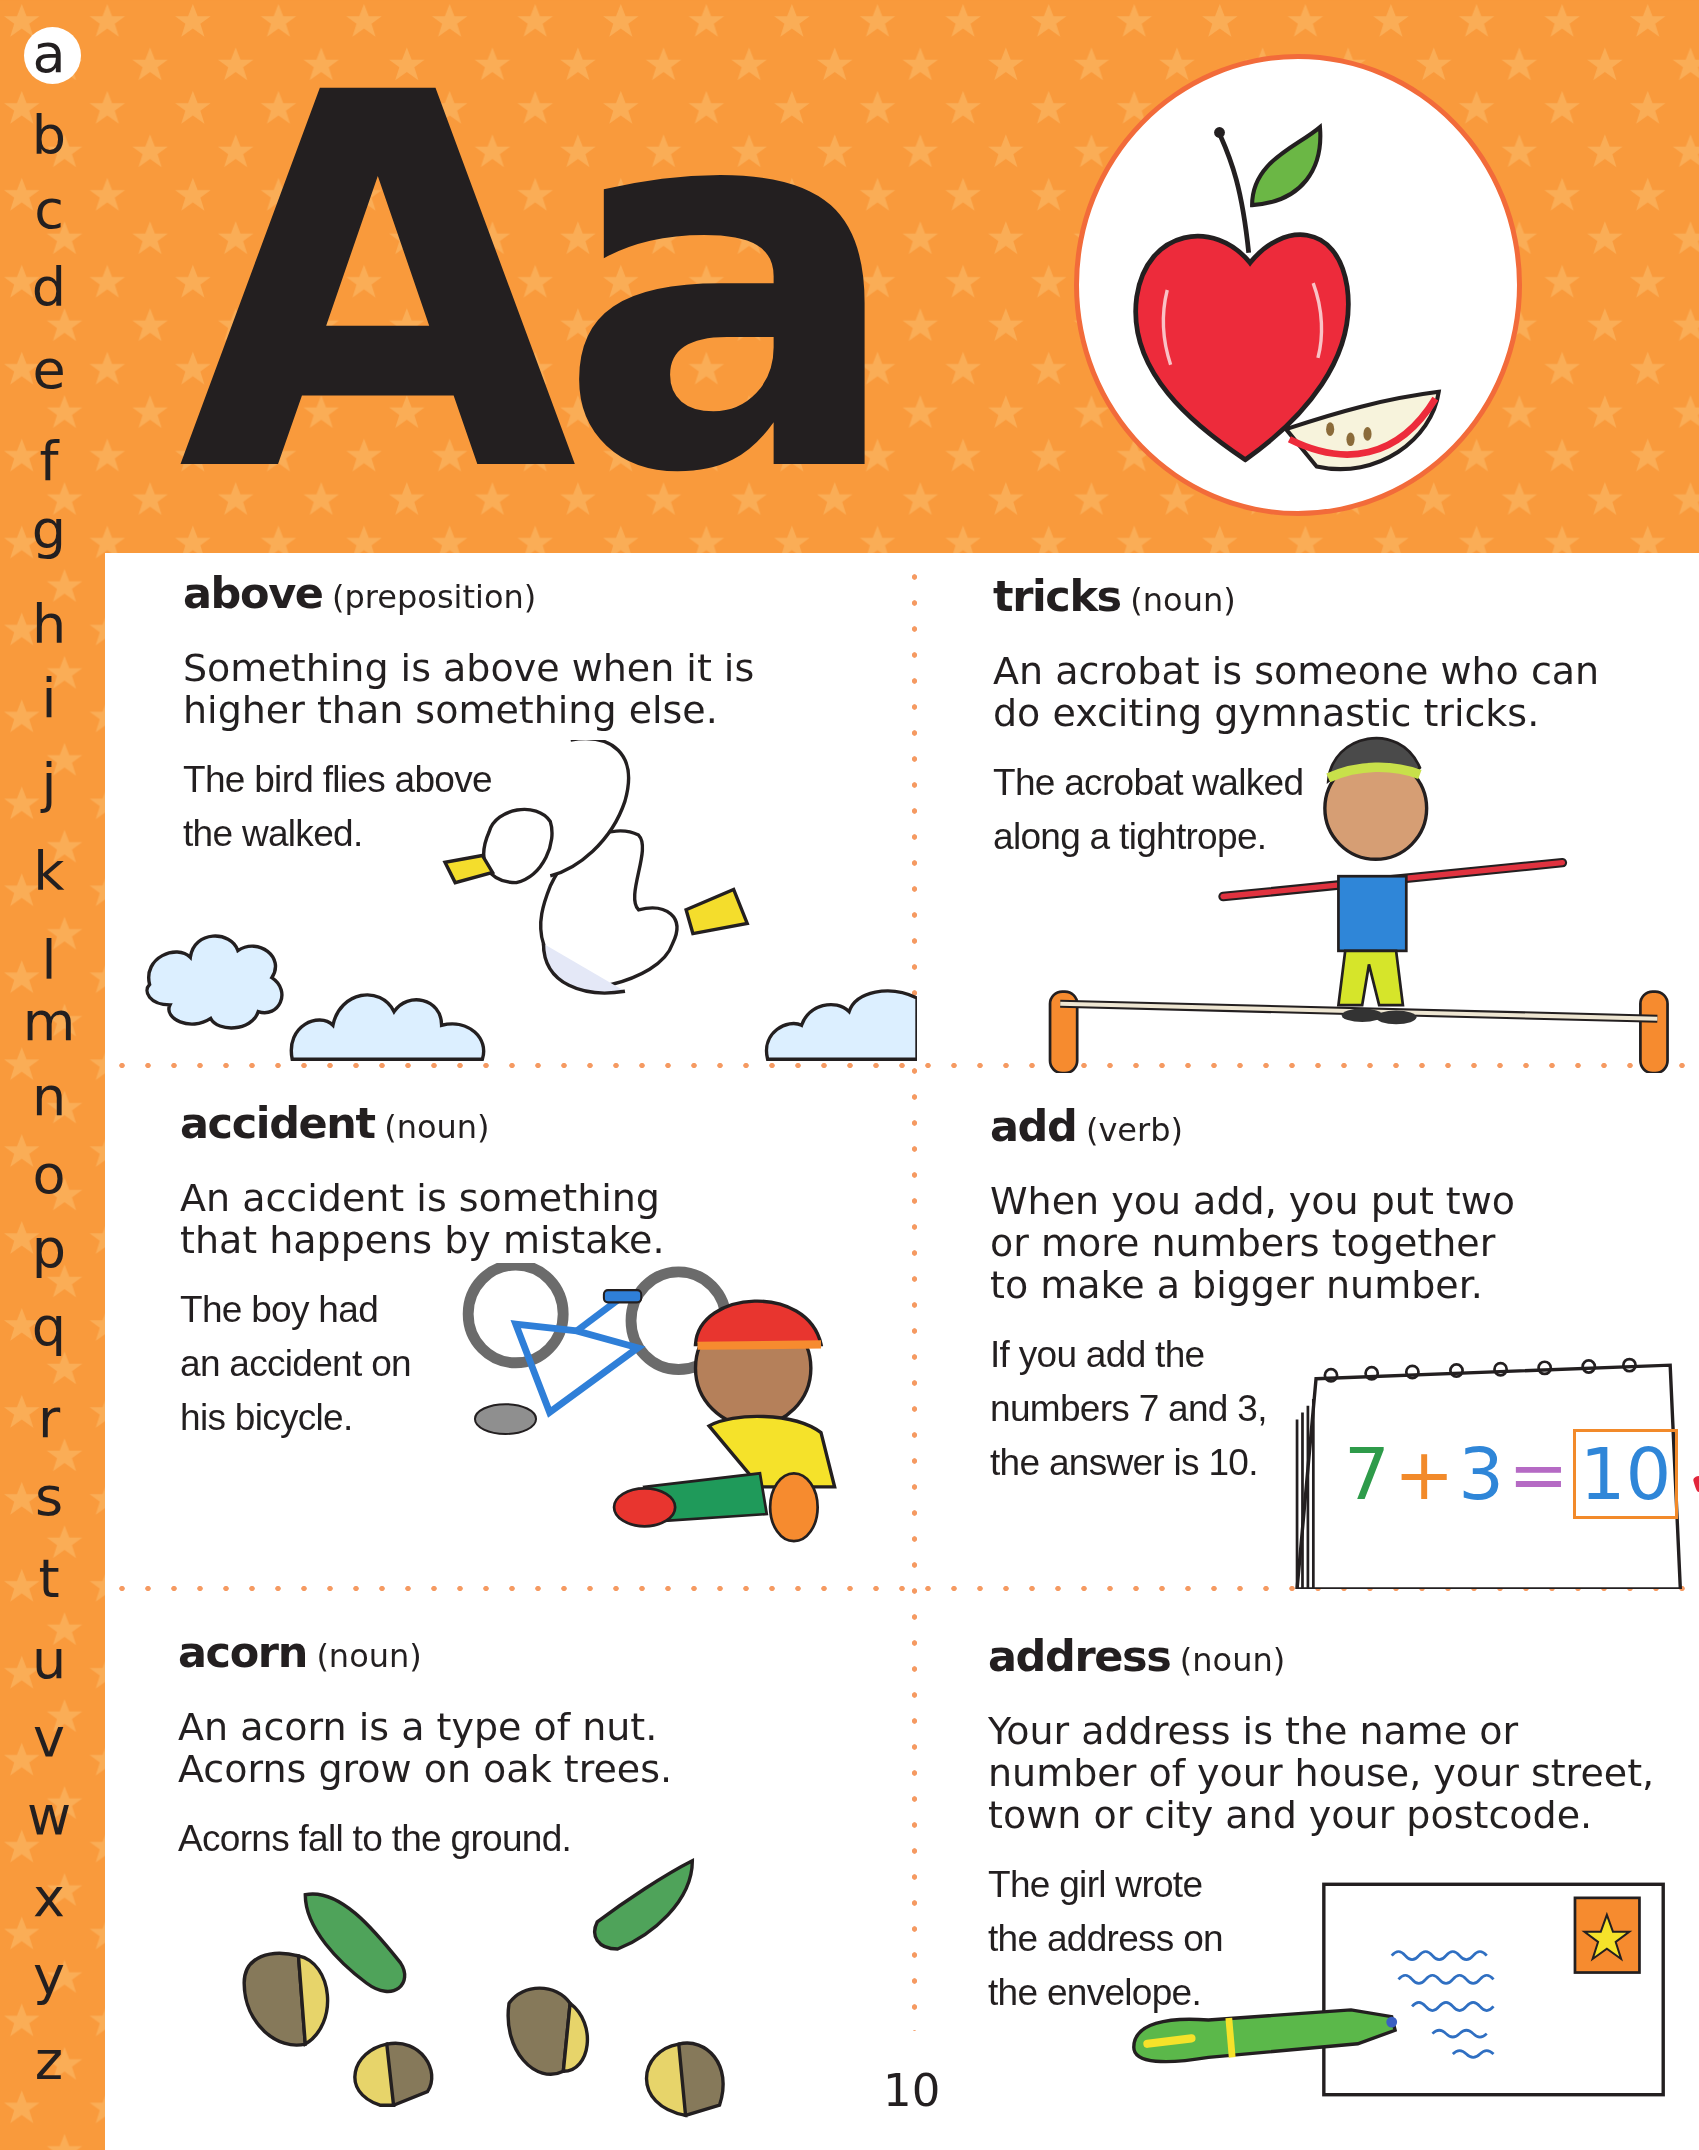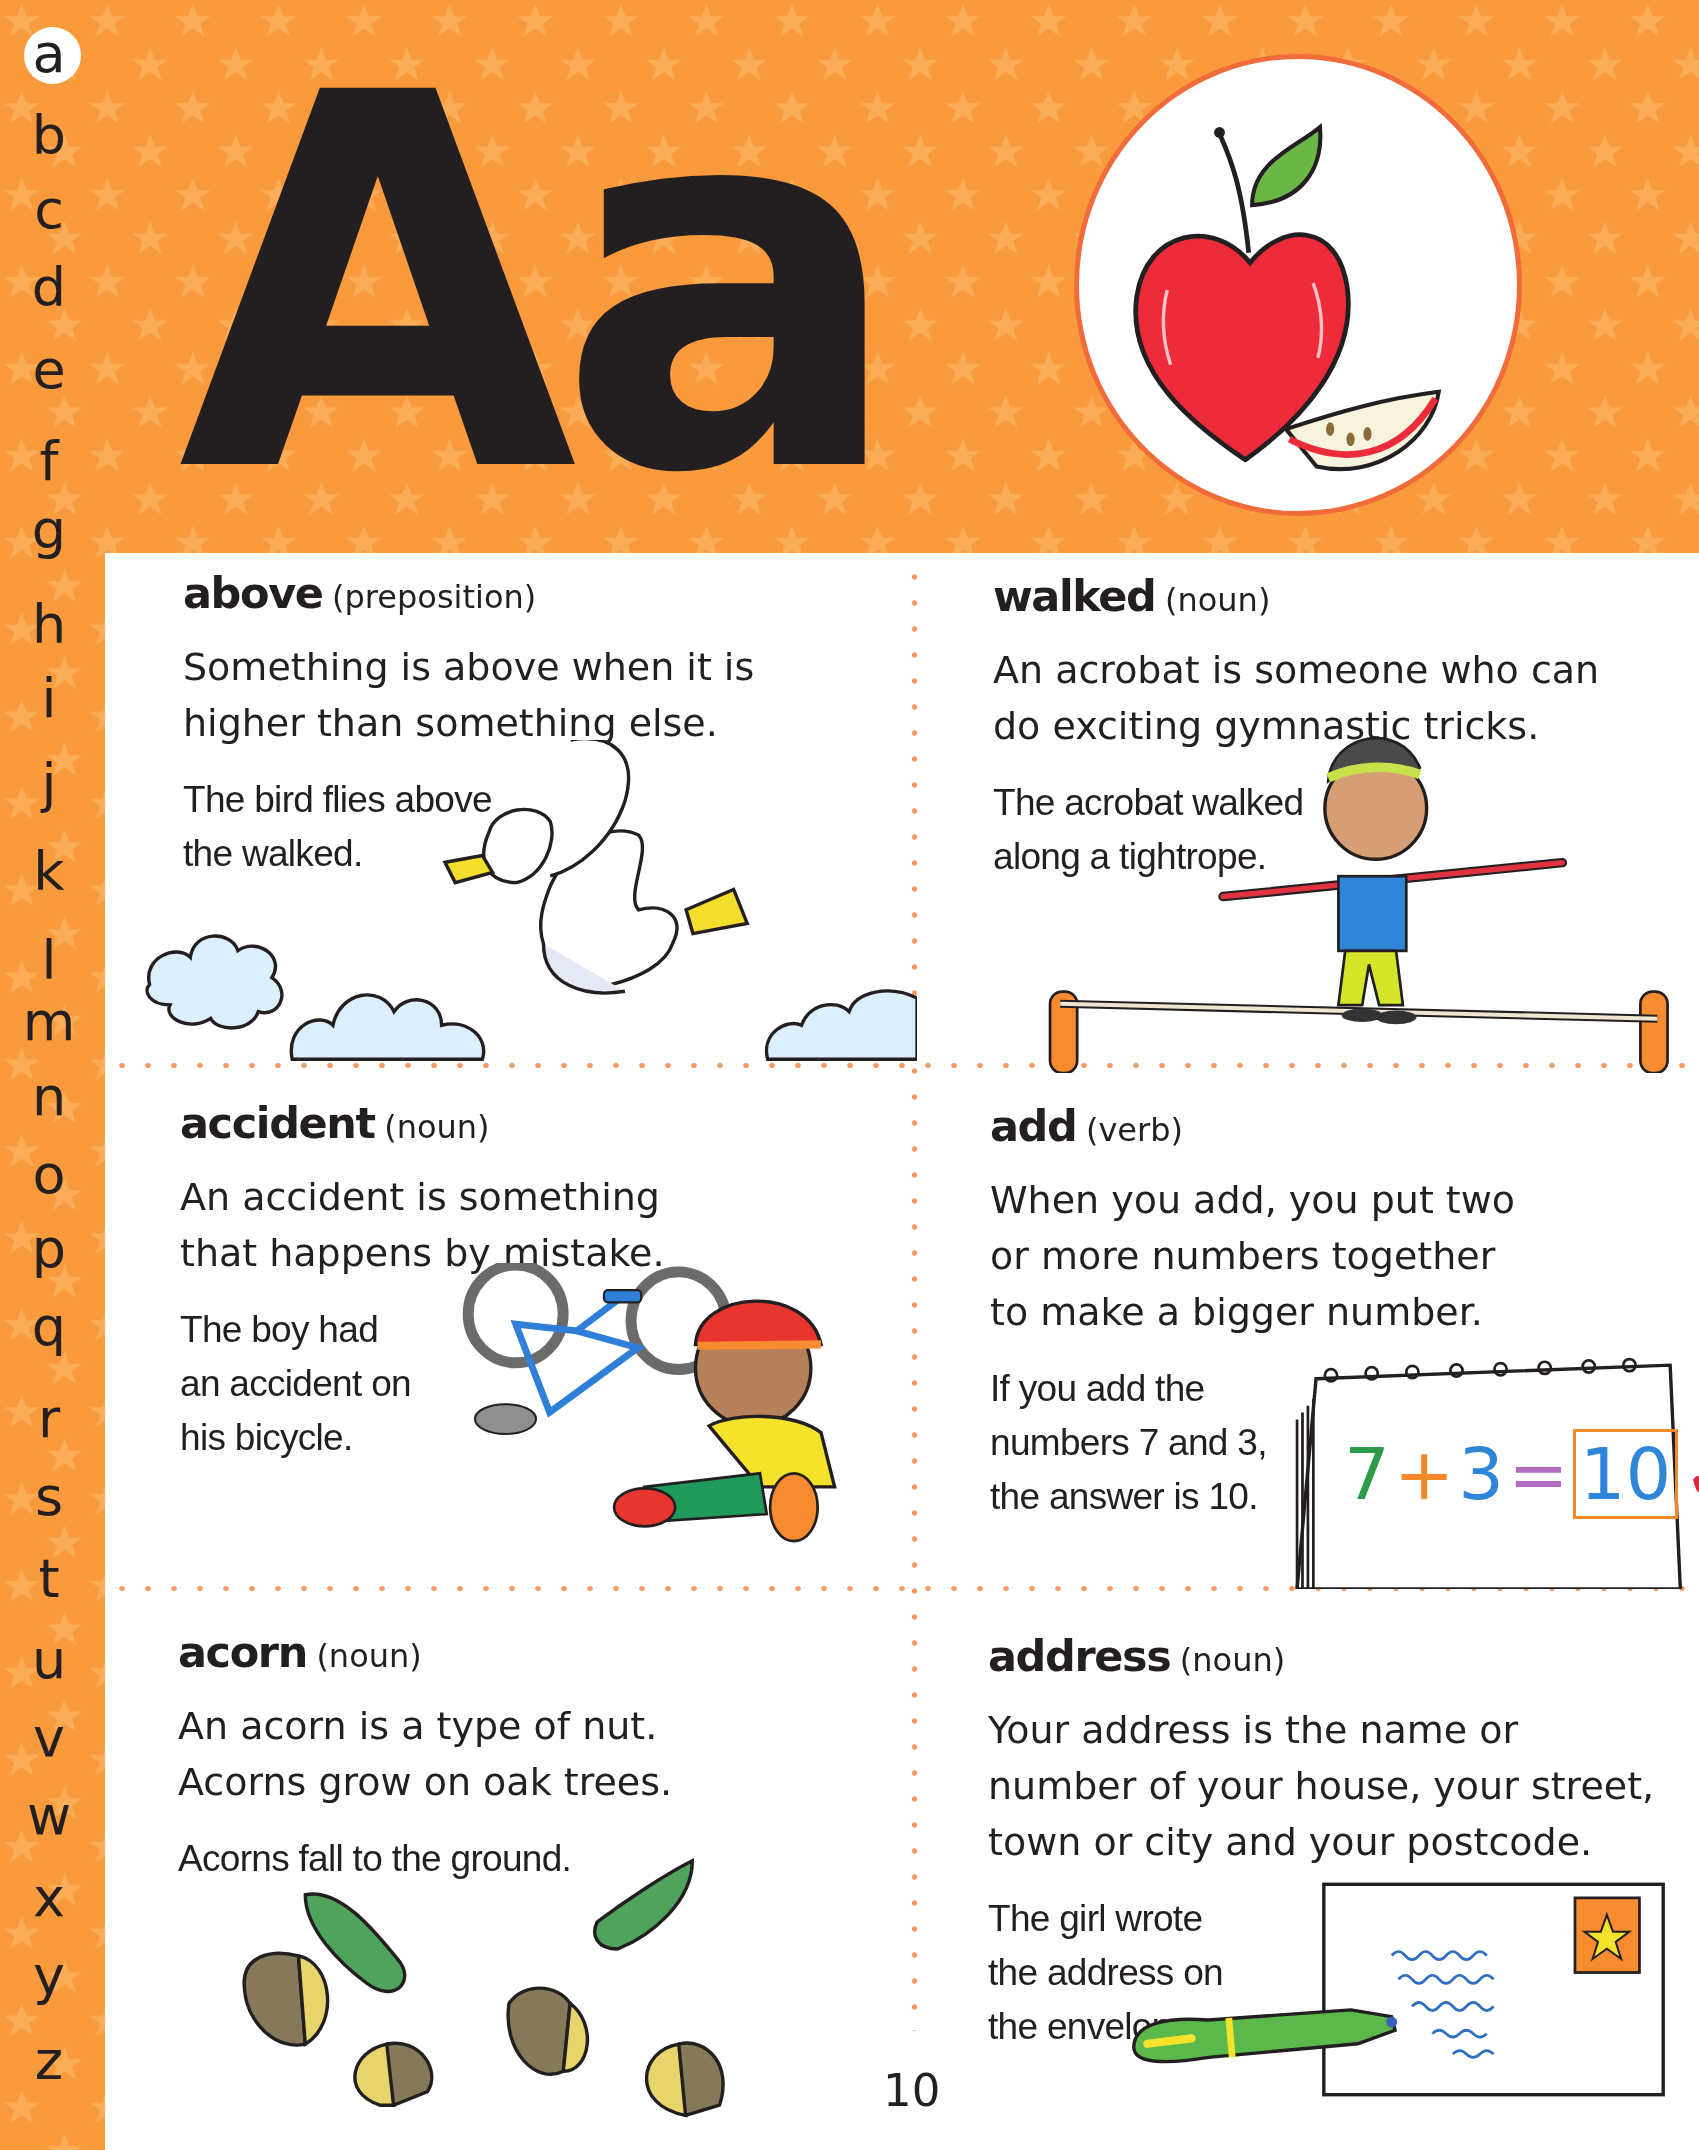--- a/index.html
+++ b/index.html
@@ -16,21 +16,21 @@
   .apple-frame{position:absolute;left:1078px;top:56px;width:441px;height:441px;border-radius:50%;background:#ffffff;border:5.4px solid #f26b3a;box-sizing:border-box;}
   .apple-frame svg{position:absolute;left:0;top:0;}
   .panel{position:absolute;left:105px;top:553px;width:1595px;height:1597px;background:#ffffff;}
   .vdiv{position:absolute;left:912px;top:564px;width:5.4px;height:1467px;
     background-image:radial-gradient(circle,#f59a62 2.4px,transparent 3.1px);background-size:5.4px 26px;}
   .hdiv{position:absolute;height:5.4px;background-image:radial-gradient(circle,#f59a62 2.4px,transparent 3.1px);background-size:26px 5.4px;}
   .entry{position:absolute;}
   .headword{font-size:43px;font-weight:bold;letter-spacing:-1.4px;}
   .pos{font-size:32px;font-weight:normal;margin-left:9.5px;}
   .headline{line-height:53px;white-space:nowrap;}
-  .definition{font-size:38px;line-height:56px;margin-top:8px;white-space:pre-line;}
+  .definition{font-size:38px;line-height:42px;margin-top:16px;white-space:pre-line;}
   .example{font-family:"Liberation Sans Narrow","Liberation Sans",sans-serif;font-size:37px;line-height:54px;margin-top:22px;white-space:pre-line;letter-spacing:-0.7px;color:#231f20;}
   .illus{position:absolute;}
   .page-number{position:absolute;left:883px;top:2064px;font-size:45px;color:#231f20;}
 </style>
 </head>
 <body>
 
 <div class="orange-bg"></div>
 <svg class="star-layer" width="1700" height="2151" xmlns="http://www.w3.org/2000/svg" viewBox="0 0 2503 3167">
   <defs>
@@ -116,21 +116,21 @@
     <path d="M610 215 C640 150 700 120 740 140 C760 160 720 230 740 250 C780 240 810 260 790 300 C780 330 740 350 700 360 C660 370 600 340 600 300 C590 270 600 240 610 215 Z" fill="#ffffff"></path>
     <path d="M600 300 C600 360 660 380 720 370" fill="#e4e8f7"></path>
     <path d="M520 135 C530 100 590 90 610 120 C620 150 600 200 560 210 C520 210 500 180 520 135 Z" fill="#ffffff"></path>
     <path d="M510 170 L455 180 L470 210 L525 195 Z" fill="#f4dd2c"></path>
     <path d="M640 0 C700 -10 740 20 720 90 C700 150 650 190 610 200" fill="#ffffff"></path>
     <path d="M810 250 L880 220 L900 270 L820 285 Z" fill="#f4dd2c"></path>
   </g>
 </svg>
 
 <section class="entry" style="left:993px;top:570px;width:699px;">
-  <div class="headline"><span class="headword">walked</span><span class="pos">(noun)</span></div>
+  <div class="headline"><span class="headword">tricks</span><span class="pos">(noun)</span></div>
   <div class="definition">An acrobat is someone who can
 do exciting gymnastic tricks.</div>
   <div class="example">The acrobat walked
 along a tightrope.</div>
 </section>
 <svg class="illus" style="left:1019px;top:693px;" width="666" height="380" viewBox="0 0 980 560">
   <rect x="45" y="440" width="40" height="120" rx="18" fill="#f68b2f" stroke="#231f20" stroke-width="4"></rect>
   <rect x="915" y="440" width="40" height="120" rx="18" fill="#f68b2f" stroke="#231f20" stroke-width="4"></rect>
   <path d="M60 458 L940 480" stroke="#231f20" stroke-width="12"></path>
   <path d="M60 458 L940 480" stroke="#eee6d2" stroke-width="6"></path>

